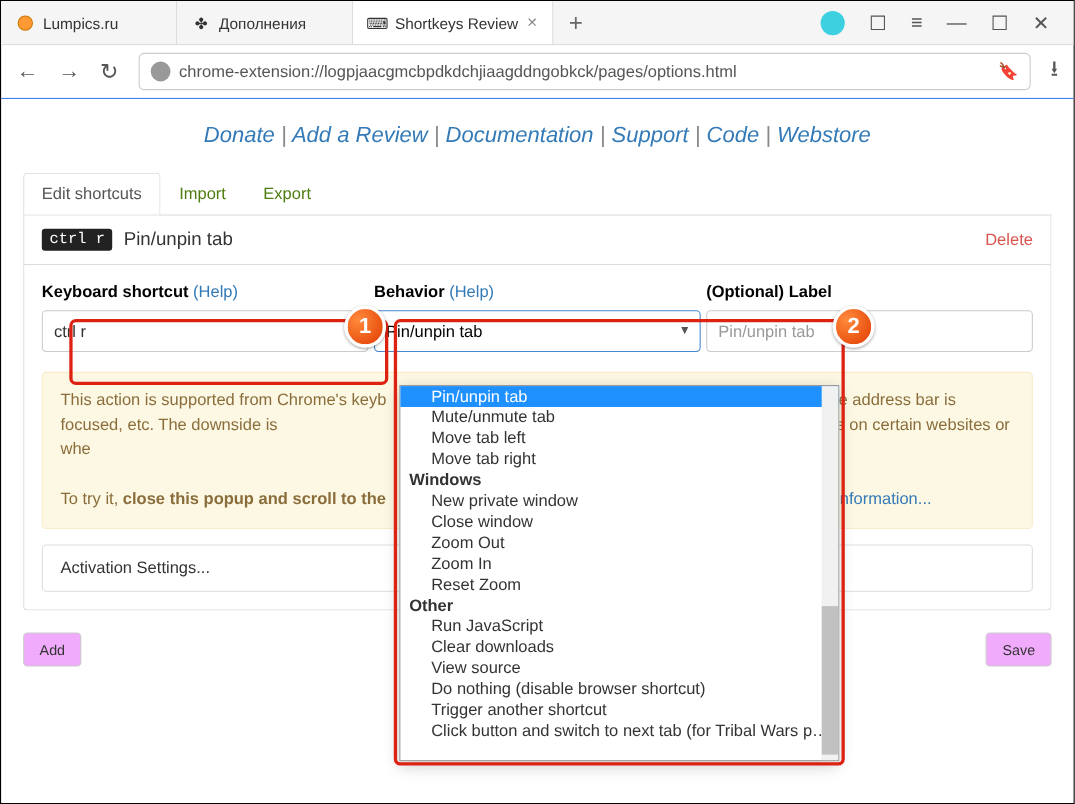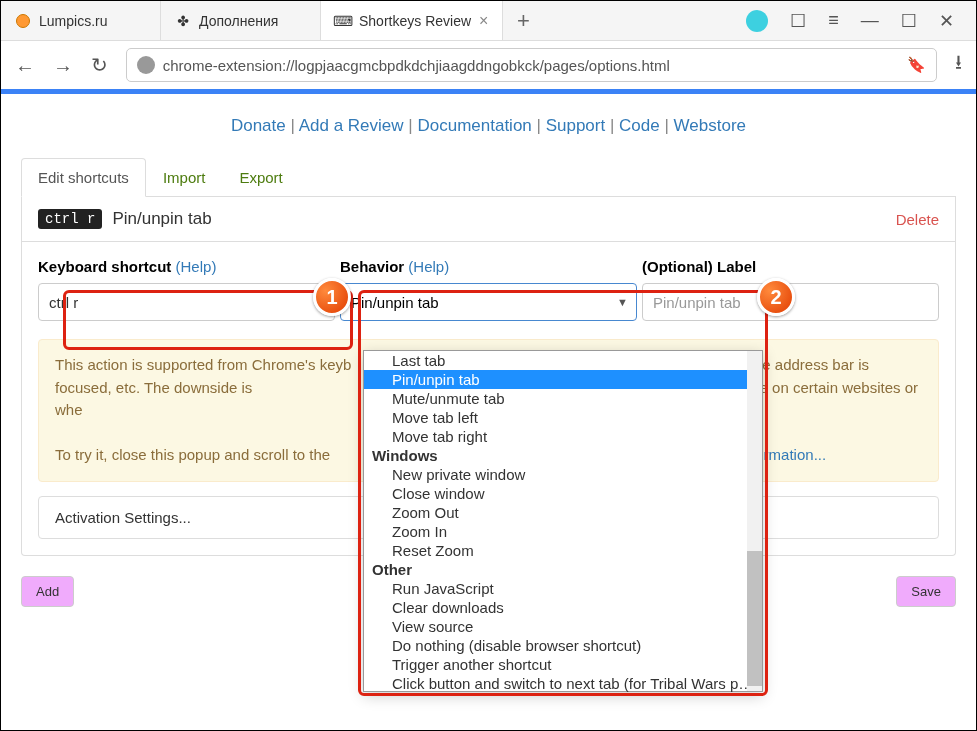--- a/index.html
+++ b/index.html
@@ -1,35 +1,35 @@
 <!DOCTYPE html>
 <html><head>
 <meta charset="utf-8">
 <style>
 * { box-sizing: border-box; margin: 0; padding: 0; }
 body { font-family: Arial, sans-serif; width: 977px; height: 731px; background: #fff; border: 1px solid #000; overflow: hidden; }
 
-.browser-chrome { border-bottom: 5px solid #3b82f6; }
+.browser-chrome { border-bottom: 1px solid #3b82f6; }
 .tab-bar { display: flex; align-items: center; height: 40px; background: #f5f5f5; border-bottom: 1px solid #ddd; }
 .tab { display: flex; align-items: center; height: 100%; padding: 0 14px; border-right: 1px solid #ddd; font-size: 14px; color: #333; gap: 8px; cursor: pointer; min-width: 160px; }
 .tab.active { background: #fff; }
 .tab .favicon { width: 16px; height: 16px; display: inline-flex; align-items: center; justify-content: center; font-size: 14px; }
 .orange-circle { width: 14px; height: 14px; background: #ff9933; border-radius: 50%; border: 1px solid #cc7700; }
 .close-x { margin-left: auto; color: #888; font-size: 16px; }
 .newtab { width: 40px; display:flex; align-items:center; justify-content:center; color:#666; font-size:22px; cursor:pointer; }
 .ctrl-right { margin-left: auto; display: flex; align-items: center; gap: 22px; padding-right: 22px; color: #555; font-size: 18px; }
 .ctrl-right span, .ctrl-right svg { cursor: pointer; }
 
 .addr-bar { display: flex; align-items: center; height: 48px; padding: 0 14px; gap: 18px; }
 .addr-btn { color: #555; font-size: 20px; cursor: pointer; }
 .url-box { flex: 1; display: flex; align-items: center; height: 34px; border: 1px solid #ccc; border-radius: 5px; padding: 0 10px; gap: 8px; color: #555; font-size: 15px; }
 .url-circle { width: 18px; height: 18px; border-radius: 50%; background: #999; }
 
 .page { padding: 10px 20px; }
-.top-links { text-align: center; font-size: 17px; padding: 12px 0 22px; color: #888; }
+.top-links { text-align: center; font-size: 20px; padding: 12px 0 22px; color: #888; font-style: italic; }
 .top-links a { color: #337ab7; text-decoration: none; cursor: pointer; }
 
 .nav-tabs { display: flex; border-bottom: 1px solid #ddd; }
 .nav-tab { padding: 10px 16px; font-size: 15px; color: #4d7c0f; cursor: pointer; border: 1px solid transparent; margin-bottom: -1px; }
 .nav-tab.active { color: #555; border: 1px solid #ddd; border-bottom: 1px solid #fff; border-radius: 4px 4px 0 0; }
 
 .panel { border: 1px solid #ddd; border-top: none; border-radius: 0 0 4px 4px; margin-bottom: 16px; }
 .panel-head { display: flex; align-items: center; padding: 12px 16px; border-bottom: 1px solid #ddd; }
 .badge { background: #222; color: #fff; font-family: "Courier New", monospace; padding: 2px 7px; border-radius: 3px; font-size: 14px; }
 .panel-title { font-size: 17px; margin-left: 10px; color: #333; }
@@ -40,21 +40,21 @@
 .col { flex: 1; display: flex; flex-direction: column; position: relative; }
 .label { font-weight: bold; font-size: 15px; margin-bottom: 8px; }
 .label .help { color: #337ab7; font-weight: normal; cursor: pointer; }
 input.fc, select.fc, .fc { height: 38px; border: 1px solid #ccc; border-radius: 4px; padding: 0 10px; font-size: 15px; color: #333; background: #fff; }
 input.fc::placeholder { color: #999; }
 .select-box { position: relative; height: 38px; border: 1px solid #4888d0; border-radius: 4px; padding: 0 28px 0 10px; font-size: 15px; display: flex; align-items: center; background: #fff; cursor: pointer; }
 .select-arrow { position: absolute; right: 8px; color: #555; font-size: 11px; }
 
 .alert { background: #fcf8e3; border: 1px solid #faebcc; border-radius: 4px; padding: 14px 16px; color: #8a6d3b; font-size: 15px; line-height: 1.5; }
 .alert a { color: #337ab7; cursor: pointer; }
-.alert .bold { font-weight: normal; }
+.alert .bold { font-weight: bold; }
 
 .acc { border: 1px solid #ddd; border-radius: 4px; padding: 12px 16px; font-size: 15px; color: #333; cursor: pointer; margin-top: 14px; }
 
 .bottom-bar { display: flex; padding: 4px 0 0; }
 .btn { border: 1px solid #ccc; background: #f0abfc; padding: 7px 14px; border-radius: 4px; font-size: 13px; cursor: pointer; color: #333; }
 
 .redbox { position: absolute; border: 3px solid #d21; border-radius: 6px; pointer-events: none; }
 .numcircle { position: absolute; width: 38px; height: 38px; border-radius: 50%; background: radial-gradient(circle at 30% 30%, #ff8a3c, #e13c00); border: 3px solid #fff; display: flex; align-items: center; justify-content: center; color: #fff; font-weight: bold; font-size: 20px; box-shadow: 0 1px 3px rgba(0,0,0,0.4); }
 
 .dropdown { position: absolute; background: #fff; border: 1px solid #999; font-size: 15px; color: #333; box-shadow: 0 4px 14px rgba(0,0,0,0.2); }
@@ -161,21 +161,20 @@
 
   <div class="bottom-bar">
     <button class="btn">Add</button>
     <button class="btn" style="margin-left:auto">Save</button>
   </div>
 </div>
 
 <div class="dropdown" id="dd" style="left:363px; top:350px; width:400px; height:342px;">
   <div class="scroll-ind"></div>
   <div class="scroll-thumb"></div>
-<div class="opt">Last tab</div>
     <div class="opt sel">Pin/unpin tab</div>
     <div class="opt">Mute/unmute tab</div>
     <div class="opt">Move tab left</div>
     <div class="opt">Move tab right</div>
     <div class="grp">Windows</div>
     <div class="opt">New private window</div>
     <div class="opt">Close window</div>
     <div class="opt">Zoom Out</div>
     <div class="opt">Zoom In</div>
     <div class="opt">Reset Zoom</div>

